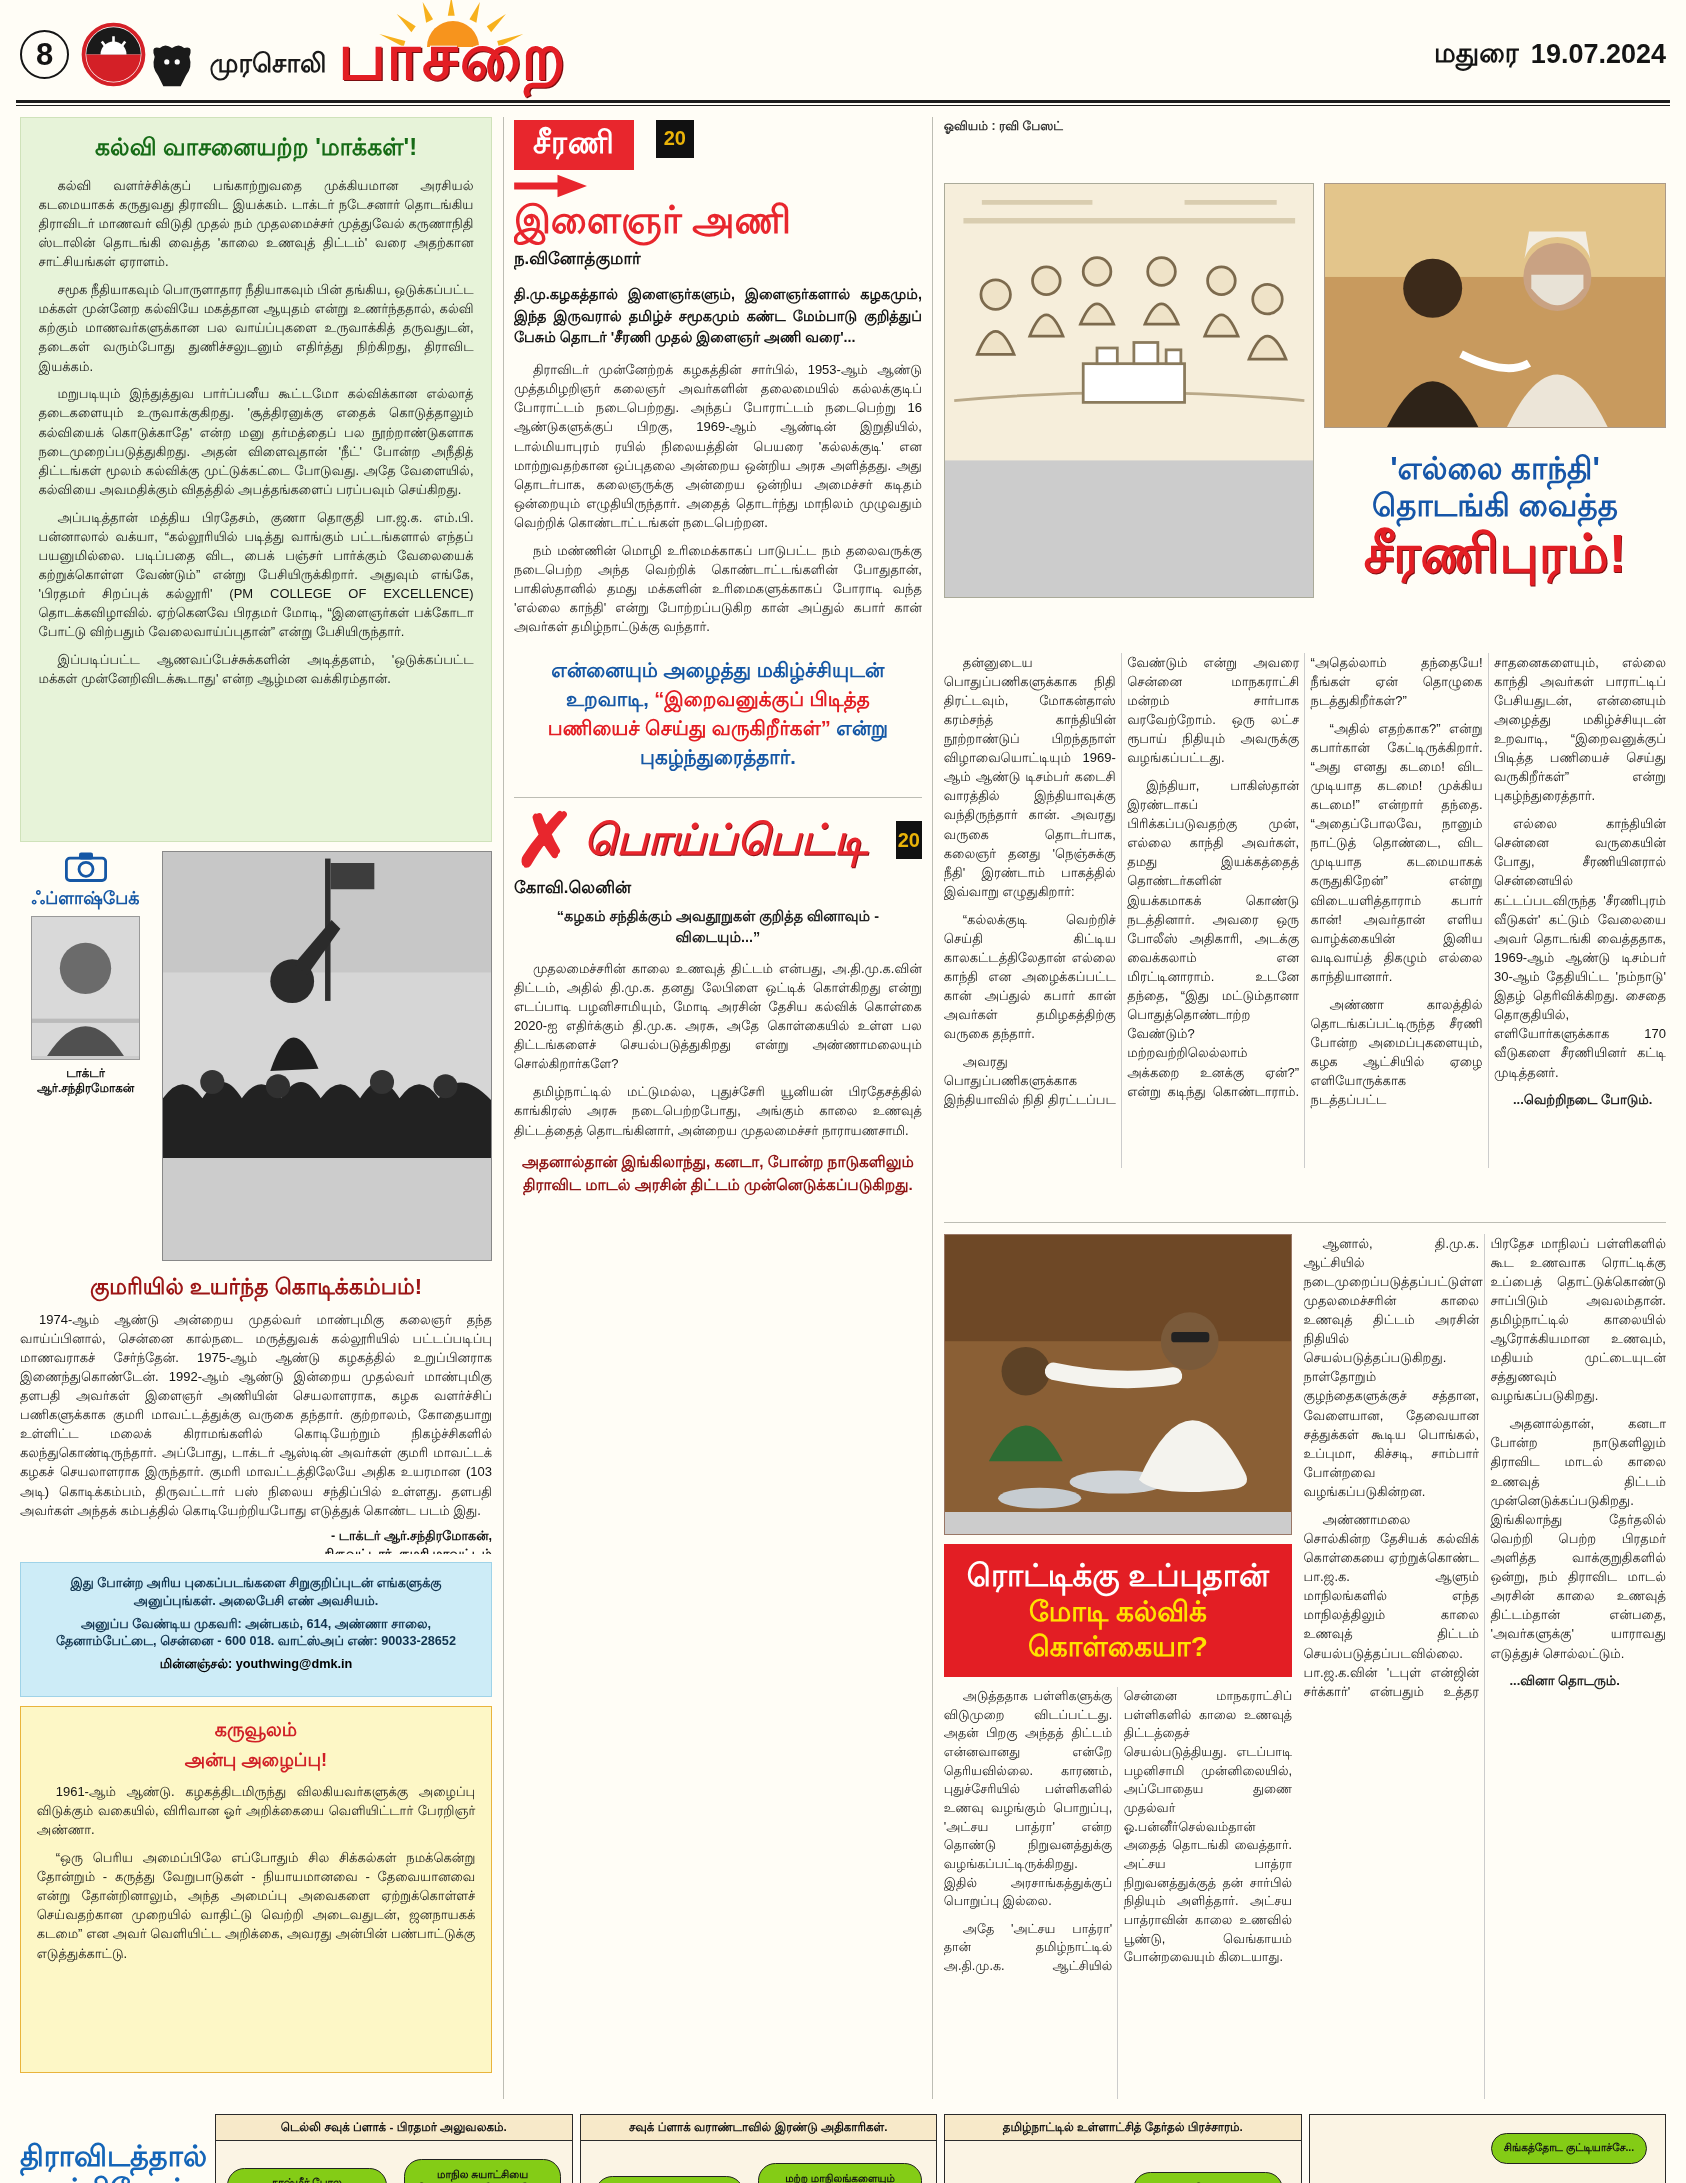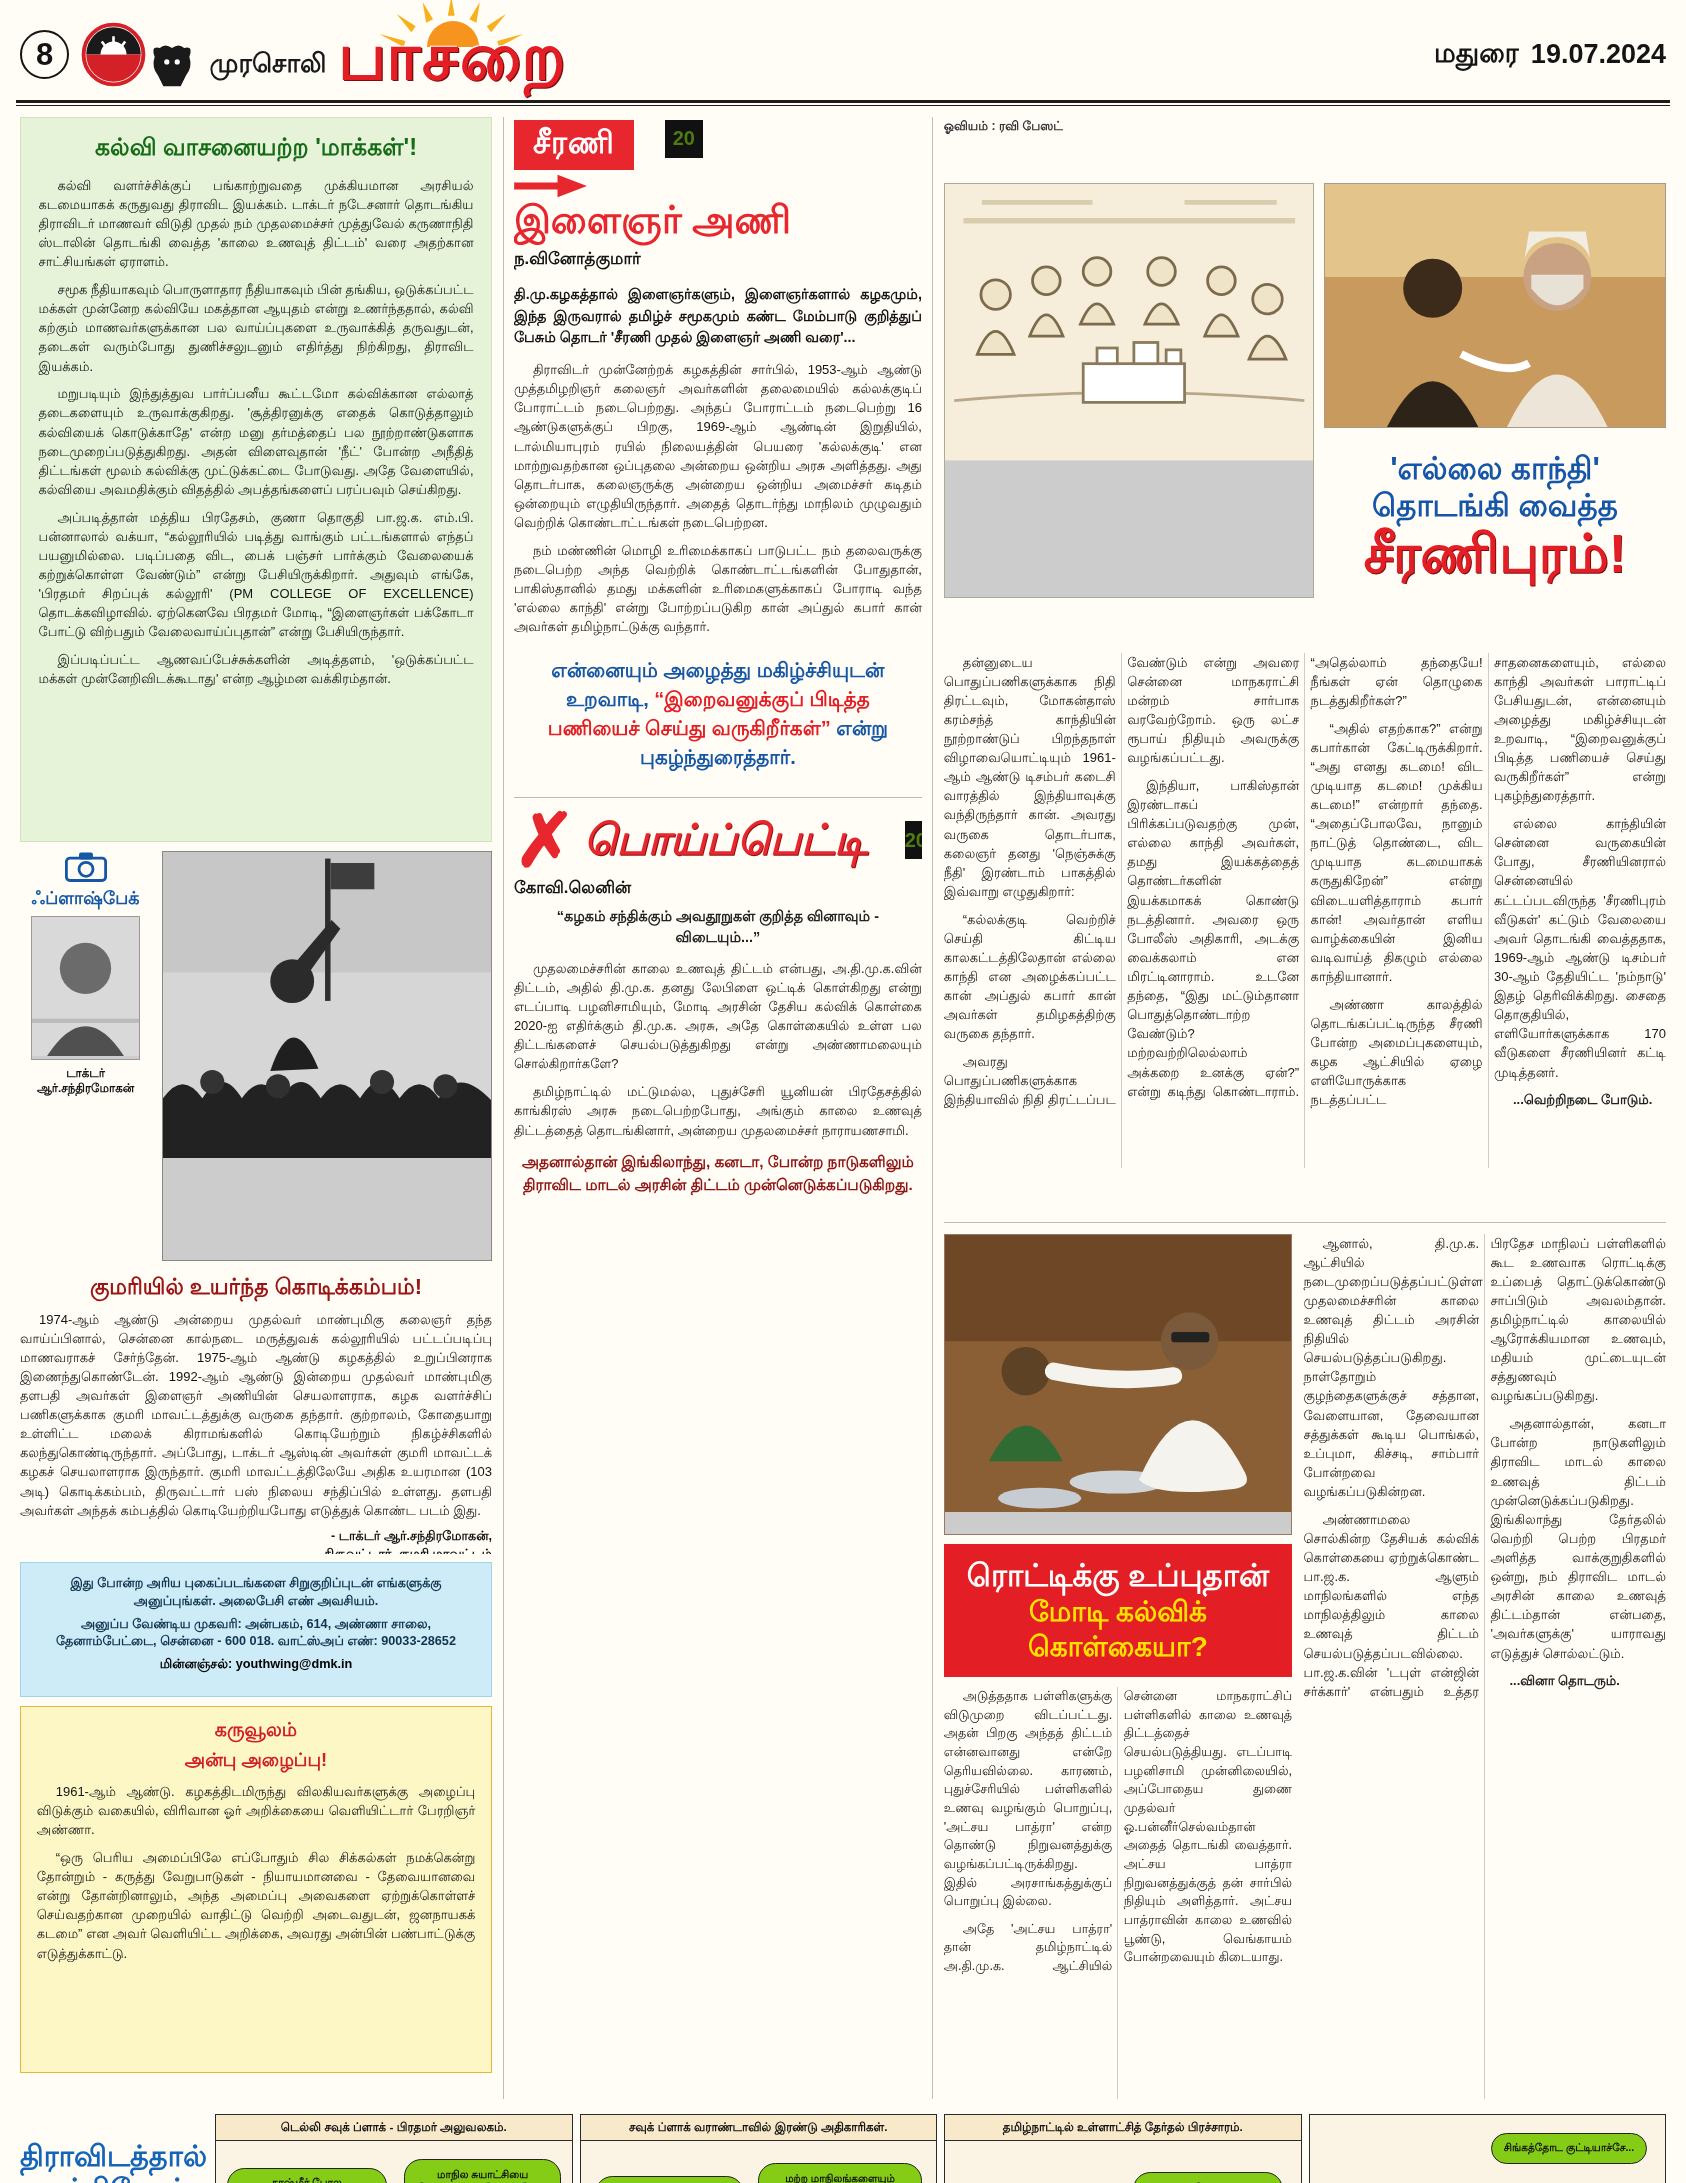--- a/index.html
+++ b/index.html
@@ -62,21 +62,21 @@
   
   .box-yellow { background:#fdf7c6; border:1.3px solid #e9b43c; padding:12.2px 15.7px; height:367px; overflow:hidden; }
   .kv-label { text-align:center; font-size:19px; font-weight:bold; color:#d01f26; margin-bottom:6.1px; }
   .box-yellow h3 { margin:0 0 8.7px; text-align:center; font-size:18.3px; color:#d01f26; }
 
   
   .seerani-head { position:relative; padding:2.6px 0 4.4px; }
   .logo-red { display:inline-block; background:#e8262d; color:#fff; font-weight:bold;
               font-size:31px; padding:5.2px 19px; letter-spacing:0.9px; }
   .badge { display:inline-flex; align-items:center; justify-content:center; width:38px; height:38px;
-           background:#111; color:#4d7c0f; font-size:20px; font-weight:bold; margin-left:29px; vertical-align:top; }
+           background:#111; color:#eab308; font-size:20px; font-weight:bold; margin-left:20px; vertical-align:top; }
   .arrow { width:74px; height:26px; display:block; margin:3.5px 0 1.7px; }
   .logo-sub { color:#e8262d; font-weight:bold; font-size:38px; line-height:1.05; }
   .author { font-weight:bold; font-size:16.6px; margin:7.9px 0 3.5px; }
   .intro { font-weight:bold; font-size:14.4px; line-height:1.5; text-align:justify; margin:6.1px 0 11.4px; }
   .quote { margin:11.4px 4.4px 13px; text-align:center; font-weight:bold; font-size:20px; line-height:1.45; }
   .q-blue { color:#1557a5; }
   .q-red { color:#e31e24; }
   .hdiv { height:0.9px; background:#bdbdb4; margin:11.4px 0 13px; }
 
   
@@ -326,21 +326,21 @@
             </svg>
           </div>
           <div class="headline">
             <div class="h-blue">'எல்லை காந்தி' தொடங்கி வைத்த</div>
             <div class="h-red">சீரணிபுரம்!</div>
           </div>
         </div>
       </div>
 
       <div class="mc4">
-        <p class="body">தன்னுடைய பொதுப்பணிகளுக்காக நிதி திரட்டவும், மோகன்தாஸ் கரம்சந்த் காந்தியின் நூற்றாண்டுப் பிறந்தநாள் விழாவையொட்டியும் 1961-ஆம் ஆண்டு டிசம்பர் கடைசி வாரத்தில் இந்தியாவுக்கு வந்திருந்தார் கான். அவரது வருகை தொடர்பாக, கலைஞர் தனது 'நெஞ்சுக்கு நீதி' இரண்டாம் பாகத்தில் இவ்வாறு எழுதுகிறார்:</p>
+        <p class="body">தன்னுடைய பொதுப்பணிகளுக்காக நிதி திரட்டவும், மோகன்தாஸ் கரம்சந்த் காந்தியின் நூற்றாண்டுப் பிறந்தநாள் விழாவையொட்டியும் 1969-ஆம் ஆண்டு டிசம்பர் கடைசி வாரத்தில் இந்தியாவுக்கு வந்திருந்தார் கான். அவரது வருகை தொடர்பாக, கலைஞர் தனது 'நெஞ்சுக்கு நீதி' இரண்டாம் பாகத்தில் இவ்வாறு எழுதுகிறார்:</p>
         <p class="body">“கல்லக்குடி வெற்றிச் செய்தி கிட்டிய காலகட்டத்திலேதான் எல்லை காந்தி என அழைக்கப்பட்ட கான் அப்துல் கபார் கான் அவர்கள் தமிழகத்திற்கு வருகை தந்தார்.</p>
         <p class="body">அவரது பொதுப்பணிகளுக்காக இந்தியாவில் நிதி திரட்டப்பட வேண்டும் என்று அவரை சென்னை மாநகராட்சி மன்றம் சார்பாக வரவேற்றோம். ஒரு லட்ச ரூபாய் நிதியும் அவருக்கு வழங்கப்பட்டது.</p>
         <p class="body">இந்தியா, பாகிஸ்தான் இரண்டாகப் பிரிக்கப்படுவதற்கு முன், எல்லை காந்தி அவர்கள், தமது இயக்கத்தைத் தொண்டர்களின் இயக்கமாகக் கொண்டு நடத்தினார். அவரை ஒரு போலீஸ் அதிகாரி, அடக்கு வைக்கலாம் என மிரட்டினாராம். உடனே தந்தை, “இது மட்டும்தானா பொதுத்தொண்டாற்ற வேண்டும்? மற்றவற்றிலெல்லாம் அக்கறை உனக்கு ஏன்?” என்று கடிந்து கொண்டாராம். “அதெல்லாம் தந்தையே! நீங்கள் ஏன் தொழுகை நடத்துகிறீர்கள்?”</p>
         <p class="body">“அதில் எதற்காக?” என்று கபார்கான் கேட்டிருக்கிறார். “அது எனது கடமை! விட முடியாத கடமை! முக்கிய கடமை!” என்றார் தந்தை. “அதைப்போலவே, நானும் நாட்டுத் தொண்டை, விட முடியாத கடமையாகக் கருதுகிறேன்” என்று விடையளித்தாராம் கபார் கான்! அவர்தான் எளிய வாழ்க்கையின் இனிய வடிவாய்த் திகழும் எல்லை காந்தியானார்.</p>
         <p class="body">அண்ணா காலத்தில் தொடங்கப்பட்டிருந்த சீரணி போன்ற அமைப்புகளையும், கழக ஆட்சியில் ஏழை எளியோருக்காக நடத்தப்பட்ட சாதனைகளையும், எல்லை காந்தி அவர்கள் பாராட்டிப் பேசியதுடன், என்னையும் அழைத்து மகிழ்ச்சியுடன் உறவாடி, “இறைவனுக்குப் பிடித்த பணியைச் செய்து வருகிறீர்கள்” என்று புகழ்ந்துரைத்தார்.</p>
         <p class="body">எல்லை காந்தியின் சென்னை வருகையின் போது, சீரணியினரால் சென்னையில் கட்டப்படவிருந்த 'சீரணிபுரம் வீடுகள்' கட்டும் வேலையை அவர் தொடங்கி வைத்ததாக, 1969-ஆம் ஆண்டு டிசம்பர் 30-ஆம் தேதியிட்ட 'நம்நாடு' இதழ் தெரிவிக்கிறது. சைதை தொகுதியில், எளியோர்களுக்காக 170 வீடுகளை சீரணியினர் கட்டி முடித்தனர்.</p>
         <p class="body endmark">...வெற்றிநடை போடும்.</p>
       </div>
 
       <div class="feat-bottom">

